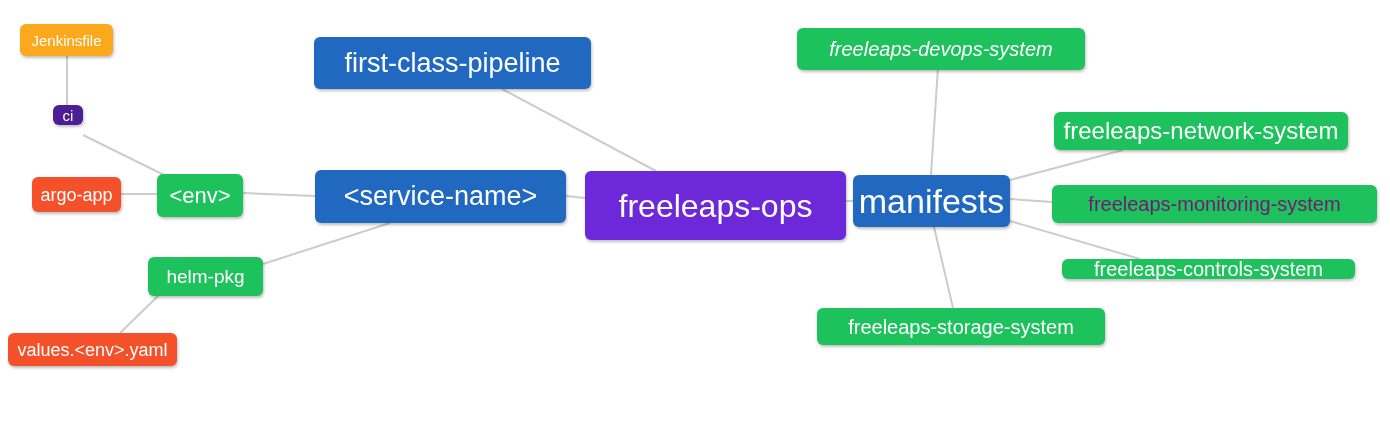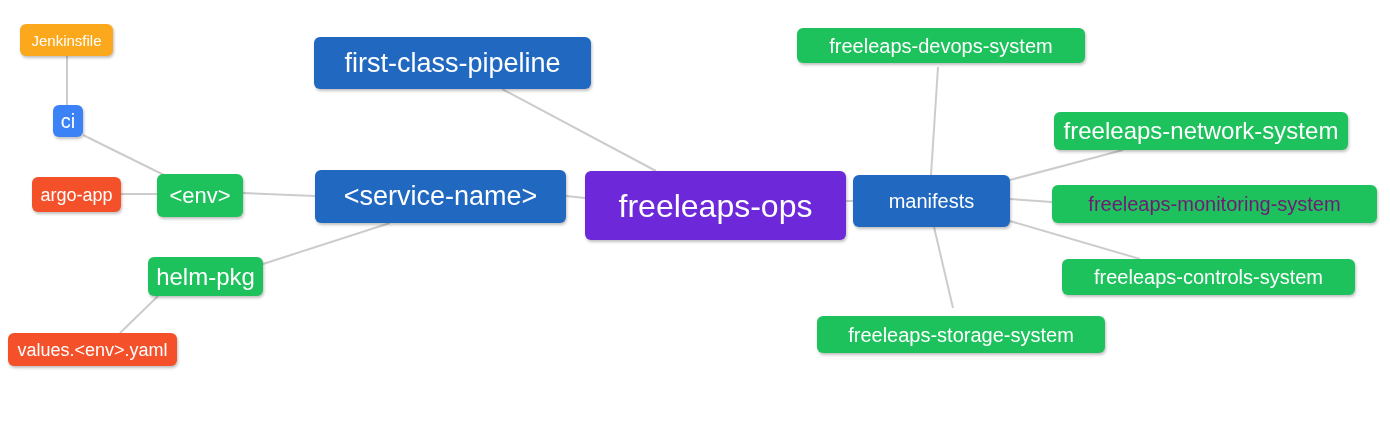--- a/index.html
+++ b/index.html
@@ -43,28 +43,28 @@
       <line x1="566" y1="196" x2="585" y2="198" stroke="#CCCCCC" stroke-width="2"></line>
       <line x1="846" y1="201" x2="853" y2="201" stroke="#CCCCCC" stroke-width="2"></line>
       <line x1="938" y1="67" x2="931" y2="175" stroke="#CCCCCC" stroke-width="2"></line>
       <line x1="1010" y1="180" x2="1123" y2="150" stroke="#CCCCCC" stroke-width="2"></line>
       <line x1="1010" y1="199" x2="1052" y2="202" stroke="#CCCCCC" stroke-width="2"></line>
       <line x1="1010" y1="221" x2="1140" y2="259" stroke="#CCCCCC" stroke-width="2"></line>
       <line x1="934" y1="227" x2="953" y2="308" stroke="#CCCCCC" stroke-width="2"></line>
     </svg>
   <div id="node-layer">
       <div class="node" style="left: 20px; top: 24px; width: 93px; height: 32px; font-size: 15px; background: rgb(252, 168, 28); color: rgb(255, 255, 255);">Jenkinsfile</div>
-      <div class="node" style="left: 53px; top: 105px; width: 30px; height: 32px; font-size: 20px; background: #3b82f6; color: rgb(255, 255, 255);">ci</div>
+      <div class="node" style="left: 53px; top: 105px; width: 30px; height: 20px; font-size: 15px; background: #4c1d95; color: rgb(255, 255, 255);">ci</div>
       <div class="node" style="left: 32px; top: 177px; width: 89px; height: 35px; font-size: 18px; background: rgb(244, 80, 42); color: rgb(255, 255, 255);">argo-app</div>
       <div class="node" style="left: 157px; top: 174px; width: 86px; height: 43px; font-size: 22px; background: rgb(30, 194, 93); color: rgb(255, 255, 255);">&lt;env&gt;</div>
-      <div class="node" style="left: 148px; top: 257px; width: 115px; height: 39px; font-size: 24px; background: rgb(30, 194, 93); color: rgb(255, 255, 255);">helm-pkg</div>
+      <div class="node" style="left: 148px; top: 257px; width: 115px; height: 39px; font-size: 19px; background: rgb(30, 194, 93); color: rgb(255, 255, 255);">helm-pkg</div>
       <div class="node" style="left: 8px; top: 333px; width: 169px; height: 33px; font-size: 18px; background: rgb(244, 80, 42); color: rgb(255, 255, 255); text-align: right;">values.&lt;env&gt;.yaml</div>
       <div class="node" style="left: 314px; top: 37px; width: 277px; height: 52px; font-size: 27px; background: rgb(33, 105, 192); color: rgb(255, 255, 255);">first-class-pipeline</div>
       <div class="node" style="left: 315px; top: 170px; width: 251px; height: 53px; font-size: 27px; background: rgb(33, 105, 192); color: rgb(255, 255, 255);">&lt;service-name&gt;</div>
       <div class="node" style="left: 585px; top: 171px; width: 261px; height: 69px; font-size: 32px; background: #6d28d9; color: rgb(255, 255, 255);">freeleaps-ops</div>
-      <div class="node" style="left: 853px; top: 175px; width: 157px; height: 52px; font-size: 20px; background: rgb(33, 105, 192); color: rgb(255, 255, 255); text-align: center;">manifests</div>
-      <div class="node" style="left: 797px; top: 28px; width: 288px; height: 35px; font-size: 20px; background: rgb(30, 194, 93); color: rgb(255, 255, 255);">freeleaps-devops-system</div>
+      <div class="node" style="left: 853px; top: 175px; width: 157px; height: 52px; font-size: 34px; background: rgb(33, 105, 192); color: rgb(255, 255, 255); text-align: center;">manifests</div>
+      <div class="node" style="left: 797px; top: 28px; width: 288px; height: 42px; font-size: 20px; background: rgb(30, 194, 93); color: rgb(255, 255, 255); font-style: italic;">freeleaps-devops-system</div>
       <div class="node" style="left: 1054px; top: 112px; width: 294px; height: 38px; font-size: 24px; background: rgb(30, 194, 93); color: rgb(255, 255, 255);">freeleaps-network-system</div>
       <div class="node" style="left: 1052px; top: 185px; width: 325px; height: 38px; font-size: 20px; background: rgb(30, 194, 93); color: #701a75;">freeleaps-monitoring-system</div>
-      <div class="node" style="left: 1062px; top: 259px; width: 293px; height: 36px; font-size: 20px; background: rgb(30, 194, 93); color: rgb(255, 255, 255);">freeleaps-controls-system</div>
-      <div class="node" style="left: 817px; top: 308px; width: 288px; height: 37px; font-size: 20px; background: rgb(30, 194, 93); color: rgb(255, 255, 255); margin-top: 8px;">freeleaps-storage-system</div>
+      <div class="node" style="left: 1062px; top: 259px; width: 293px; height: 20px; font-size: 20px; background: rgb(30, 194, 93); color: rgb(255, 255, 255);">freeleaps-controls-system</div>
+      <div class="node" style="left: 817px; top: 308px; width: 288px; height: 37px; font-size: 20px; background: rgb(30, 194, 93); color: rgb(255, 255, 255);">freeleaps-storage-system</div>
     </div>
 </div>
 
 </body></html>

